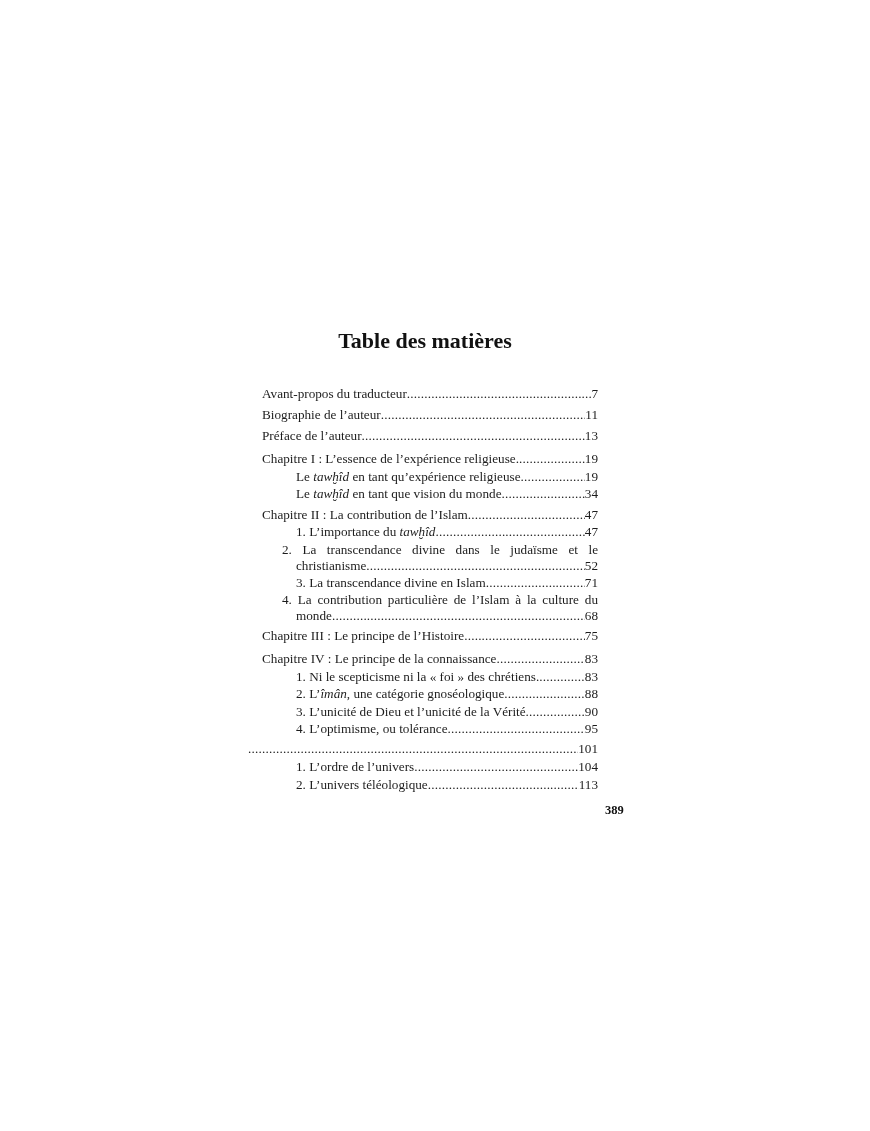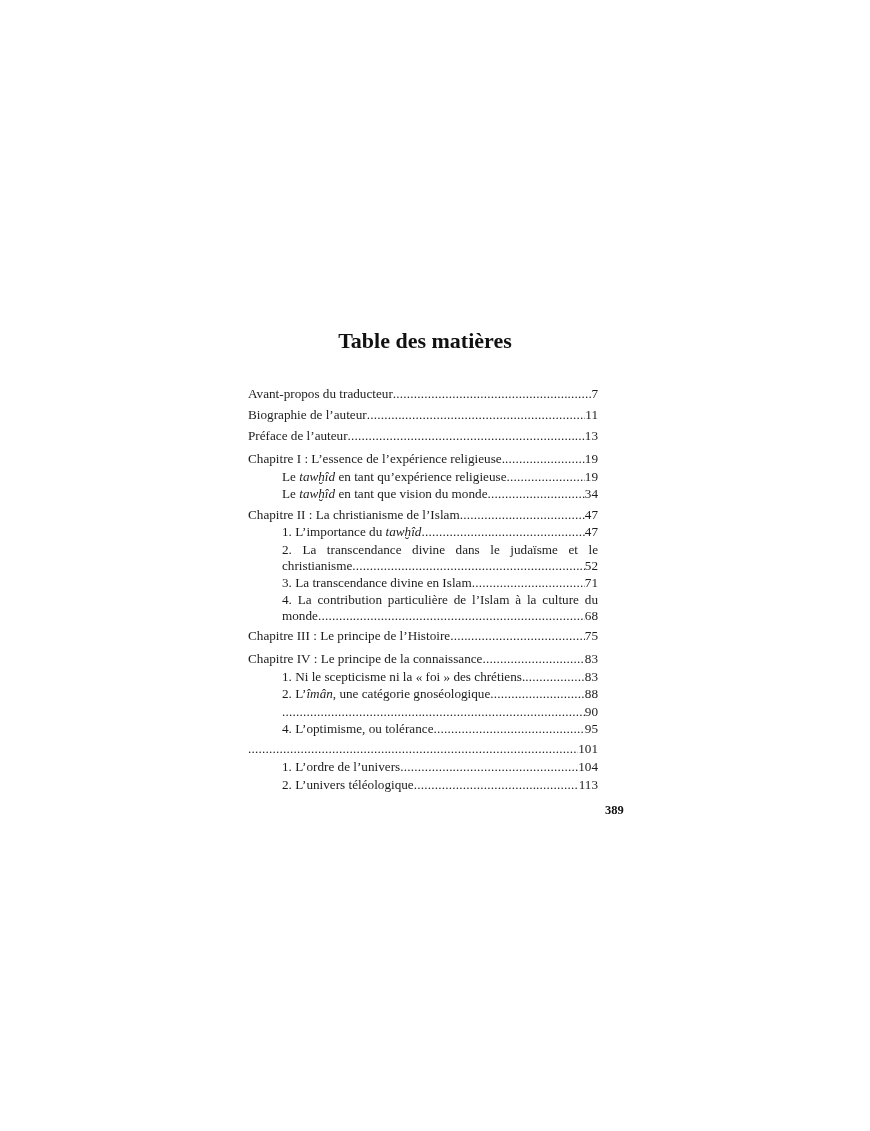--- a/index.html
+++ b/index.html
@@ -8,21 +8,21 @@
     font-family: "Liberation Serif", "DejaVu Serif", serif; color:#1c1c1c;
     overflow:hidden;
   }
   .title {
     position:absolute; top:328px; left:0; width:850px; text-align:center;
     font-size:22px; font-weight:bold; color:#111;
   }
   .toc { position:absolute; left:248px; top:385px; width:350px; font-size:13.2px; }
   .entry { position:absolute; left:0; width:350px; height:18px; line-height:18px; display:flex; white-space:nowrap; }
   .entry.sub { left:34px; width:316px; }
-  .entry .lbl { flex:0 0 auto; }
+  .entry .lbl { flex:0 0 auto;margin-left:14px; }
   .entry .dots { flex:1 1 auto; overflow:hidden; }
   .entry .dots::before { content:"..................................................................................................................................................."; letter-spacing:0.2px; }
   .entry .pg { flex:0 0 auto; }
   .jrow { position:absolute; left:34px; width:316px; height:18px; line-height:18px; text-align:justify; text-align-last:justify; white-space:nowrap; }
   .cont { left:46px; width:304px;text-align:right; }
   .cont2 { left:34px; width:316px; }
   i { font-style:italic; }
   .pagenum { position:absolute; top:803px; left:605px; font-size:12.5px; font-weight:bold; color:#111; }
 </style>
 </head>
@@ -58,21 +58,21 @@
       <span class="dots"></span>
       <span class="pg">19</span>
   </div>
   <div class="entry sub" style="top:100px">
     <span class="lbl"><span>Le </span><i>tawḫîd</i><span> en tant que vision du monde</span></span>
       <span class="dots"></span>
       <span class="pg">34</span>
   </div>
 
   <div class="entry" style="top:121px">
-    <span class="lbl">Chapitre II : La christianisme de l’Islam</span>
+    <span class="lbl">Chapitre II : La contribution de l’Islam</span>
       <span class="dots"></span>
       <span class="pg">47</span>
   </div>
   <div class="entry sub" style="top:138px">
     <span class="lbl"><span>1. L’importance du </span><i>tawḫîd</i><span></span></span>
       <span class="dots"></span>
       <span class="pg">47</span>
   </div>
   <div class="jrow" style="top:156px">2. La transcendance divine dans le judaïsme et le</div>
   <div class="entry sub cont" style="top:172px">
@@ -107,20 +107,21 @@
     <span class="lbl">1. Ni le scepticisme ni la « foi » des chrétiens</span>
       <span class="dots"></span>
       <span class="pg">83</span>
   </div>
   <div class="entry sub" style="top:300px">
     <span class="lbl"><span>2. L’</span><i>îmân</i><span>, une catégorie gnoséologique</span></span>
       <span class="dots"></span>
       <span class="pg">88</span>
   </div>
   <div class="entry sub" style="top:318px">
+    <span class="lbl">3. L’unicité de Dieu et l’unicité de la Vérité</span>
       <span class="dots"></span>
       <span class="pg">90</span>
   </div>
   <div class="entry sub" style="top:335px">
     <span class="lbl">4. L’optimisme, ou tolérance</span>
       <span class="dots"></span>
       <span class="pg">95</span>
   </div>
 
   <div class="entry" style="top:355px">

